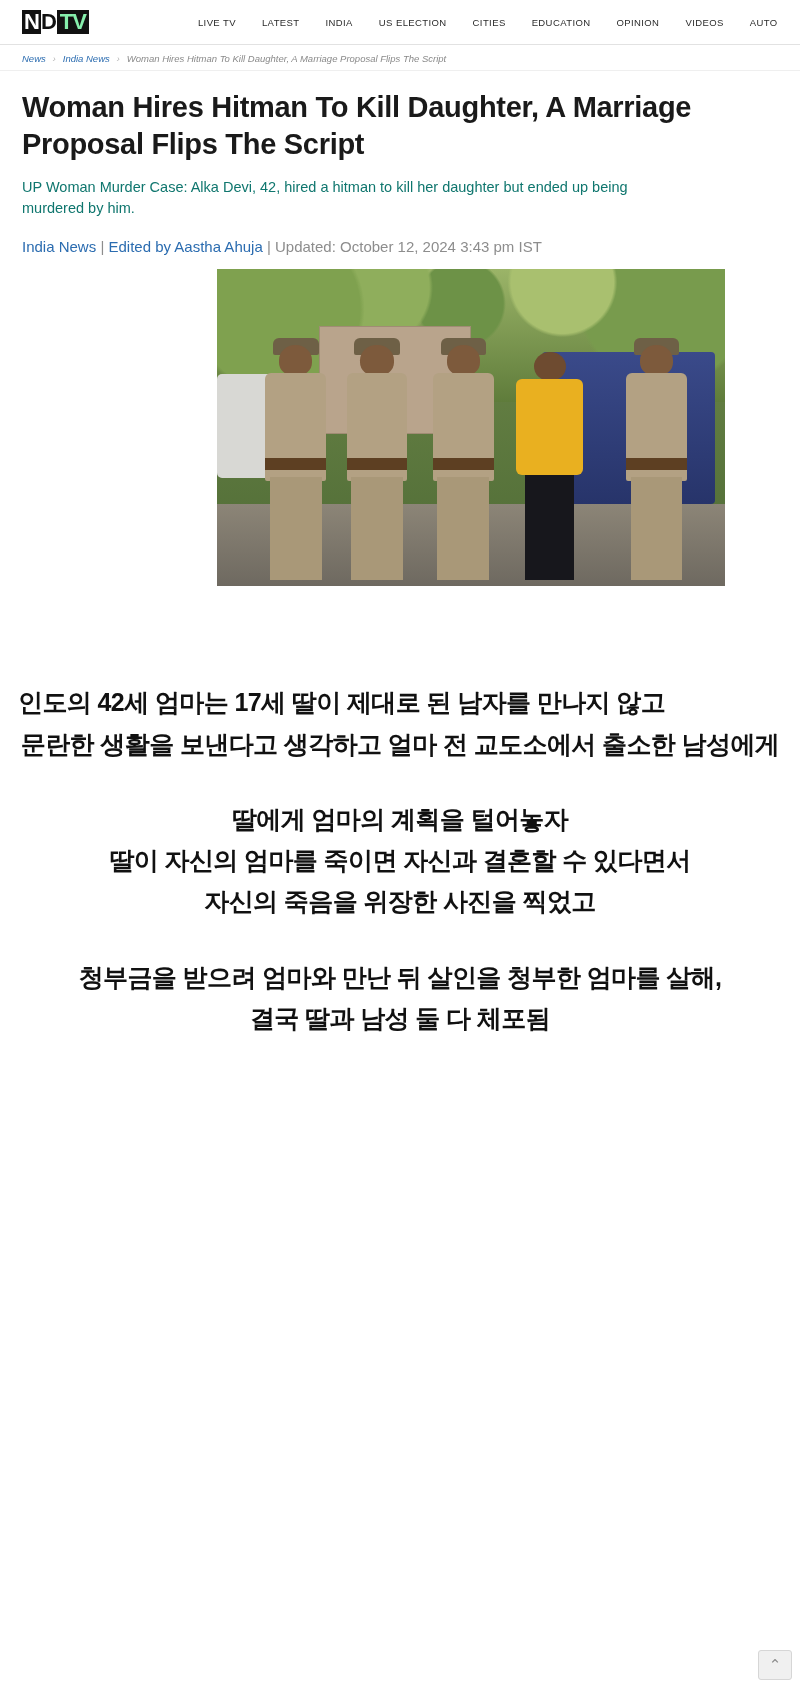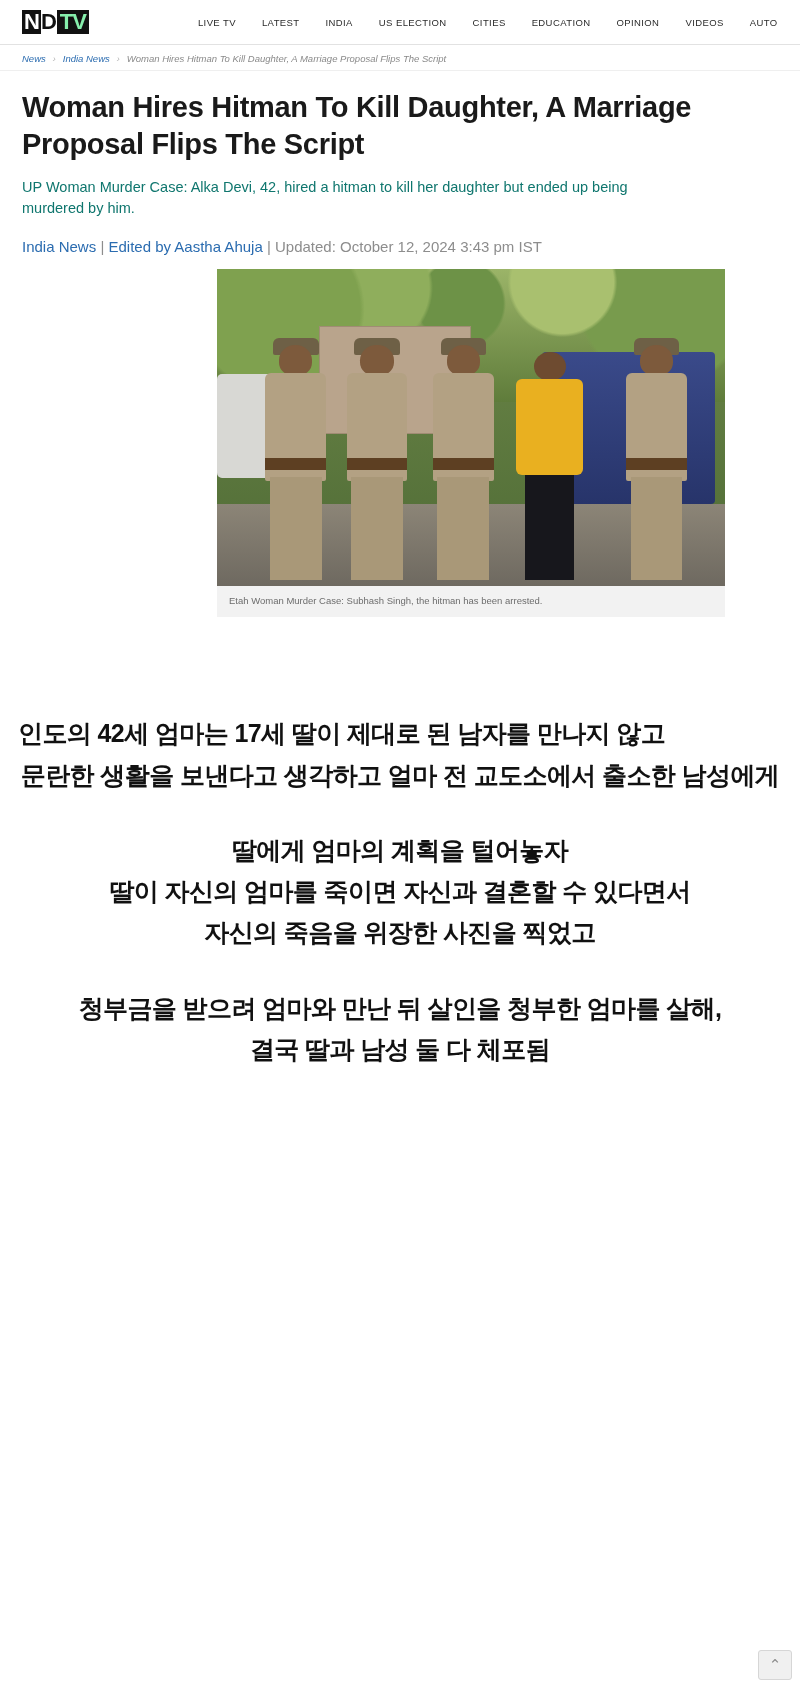--- a/index.html
+++ b/index.html
@@ -266,21 +266,20 @@
             <div class="legs"></div>
           </div>
         <div class="cop c5">
             <div class="cap"></div>
             <div class="head"></div>
             <div class="body"></div>
             <div class="belt"></div>
             <div class="legs"></div>
           </div>
       </div>
-      <div class="caption">Etah Woman Murder Case: Subhash Singh, the hitman has been arrested.</div>
     </div>
   </div>
 
   <div class="kbody">
     <p class="first-line">인도의 42세 엄마는 17세 딸이 제대로 된 남자를 만나지 않고</p>
     <p>문란한 생활을 보낸다고 생각하고 얼마 전 교도소에서 출소한 남성에게</p>
     <div class="gap"></div>
     <p>딸에게 엄마의 계획을 털어놓자</p>
     <p>딸이 자신의 엄마를 죽이면 자신과 결혼할 수 있다면서</p>
     <p>자신의 죽음을 위장한 사진을 찍었고</p>

